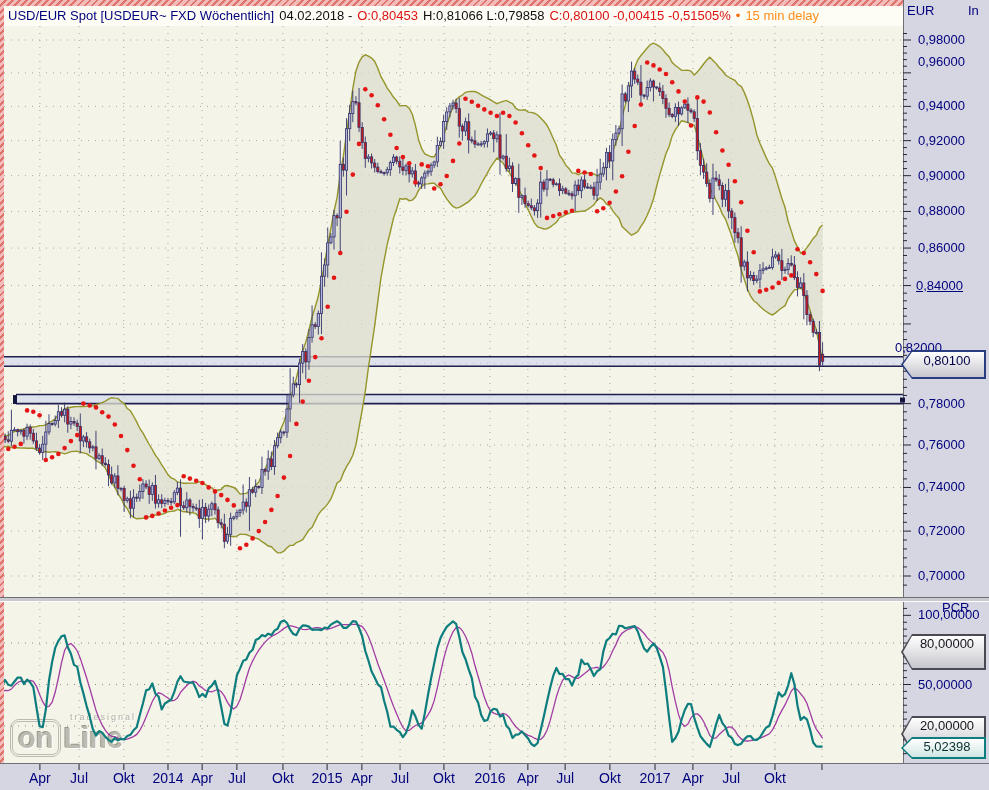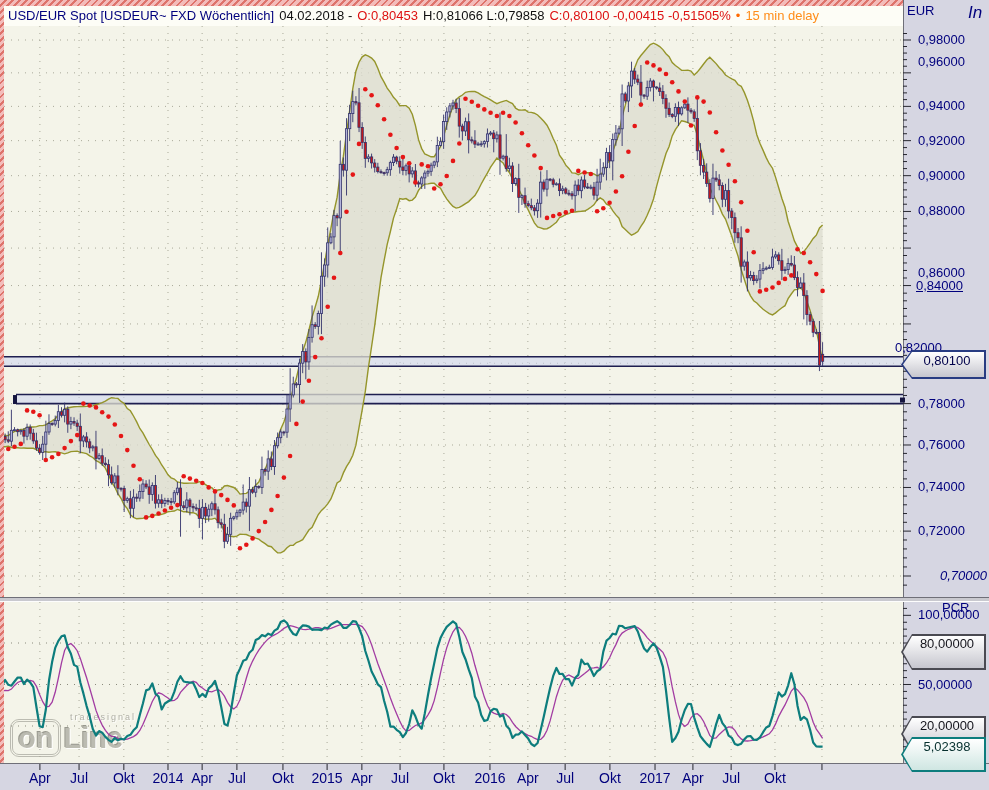--- a/index.html
+++ b/index.html
@@ -20,38 +20,38 @@
   #main-plot-bg{left:4px;top:26px;width:899px;height:571px;background:#f4f4e9;z-index:0;}
   #lower-plot-bg{left:4px;top:602px;width:899px;height:161px;background:#f4f4e9;z-index:0;}
   #panel-divider{left:0;top:597px;width:989px;height:5px;background:#c9c9cf;
     border-top:1px solid #6f6f78;border-bottom:1px solid #fdfdfd;box-sizing:border-box;z-index:1;}
   #right-axis-bg{left:903px;top:0;width:86px;height:790px;background:#d6d6e2;border-left:1px solid #6f6f78;box-sizing:border-box;z-index:0;}
   #bottom-axis-bg{left:0;top:763px;width:989px;height:27px;background:#d6d6e2;border-top:1px solid #6f6f78;box-sizing:border-box;z-index:0;}
   
   .tick-label{position:absolute;font-size:13px;color:#00007d;z-index:3;}
   .x-label{position:absolute;font-size:14px;color:#00007d;width:46px;text-align:center;top:770px;z-index:3;}
   #eur-label{left:907px;top:3px;font-size:13px;color:#00007d;z-index:3;}
-  #corner-label{left:968px;top:3px;font-size:17px;color:#00007d;z-index:3;font-style:italic;}
+  #corner-label{left:968px;top:3px;font-size:13px;color:#00007d;z-index:3;}
   #pcr-label{left:942px;top:600px;font-size:13px;color:#00007d;z-index:3;}
   
   .axis-tag{position:absolute;left:901px;width:85px;z-index:4;}
   .tag-outer{position:absolute;left:0;top:0;width:100%;height:100%;
     clip-path:polygon(0 50%,11px 0,100% 0,100% 100%,11px 100%);}
   .tag-inner{position:absolute;left:2px;top:2px;right:2px;bottom:2px;
     clip-path:polygon(0 50%,9px 0,100% 0,100% 100%,9px 100%);
     background:linear-gradient(#ffffff,#c6c6ce);
     text-align:center;font-size:13px;padding-left:7px;}
   #price-tag{top:350px;height:29px;}
   #price-tag .tag-outer{background:#283c82;}
   #price-tag .tag-inner{color:#00004a;line-height:17px;}
   #tag-80,#tag-20{height:36px;}
   #tag-80{top:634px;} #tag-20{top:716px;}
   #tag-80 .tag-outer,#tag-20 .tag-outer{background:#4a4a52;}
   #tag-80 .tag-inner,#tag-20 .tag-inner{color:#14141c;line-height:15px;}
-  #tag-current{top:737px;height:35px;}
+  #tag-current{top:737px;height:22px;}
   #tag-current .tag-outer{background:#0d7d7d;}
   #tag-current .tag-inner{color:#06302e;line-height:15px;background:linear-gradient(#ffffff,#cfe6e2);}
   
   #watermark{left:10px;top:712px;z-index:1;opacity:.9;color:#b5b5ab;}
   #wm-brand{margin-left:60px;font-size:9px;letter-spacing:2px;color:#a9a99f;
     text-shadow:1px 1px 0 #ffffff;}
   #wm-logo{font-weight:bold;font-size:29px;line-height:32px;
     text-shadow:1px 1px 0 #ffffff,-1px -1px 0 #8f8f85;}
   .wm-on{border:3px double #b5b5ab;border-radius:9px;padding:0 5px;margin-right:2px;}
   svg#chart{position:absolute;left:0;top:0;z-index:2;}
@@ -949,28 +949,28 @@
 <div id="pcr-label" class="abs">PCR</div>
 <div class="tick-label" style="left:918px;top:607px;">100,00000</div>
 <div class="tick-label" style="left:918px;top:677px;">50,00000</div>
 <div id="price-tick-labels">
     <div class="tick-label" style="left: 918px; top: 32px;">0,98000</div>
     <div class="tick-label" style="left: 918px; top: 54px;">0,96000</div>
     <div class="tick-label" style="left: 918px; top: 98.3846px;">0,94000</div>
     <div class="tick-label" style="left: 918px; top: 132.644px;">0,92000</div>
     <div class="tick-label" style="left: 918px; top: 167.656px;">0,90000</div>
     <div class="tick-label" style="left: 918px; top: 203.456px;">0,88000</div>
-    <div class="tick-label" style="left: 918px; top: 240.078px; margin-top: 25px;">0,86000</div>
+    <div class="tick-label" style="left: 918px; top: 240.078px;">0,86000</div>
     <div class="tick-label" style="left: 916px; top: 277.562px; text-decoration: underline;">0,84000</div>
     <div class="tick-label" style="left: 895px; top: 315.949px; margin-top: 24px;">0,82000</div>
     <div class="tick-label" style="left: 918px; top: 395.616px;">0,78000</div>
     <div class="tick-label" style="left: 918px; top: 436.995px;">0,76000</div>
     <div class="tick-label" style="left: 918px; top: 479.478px;">0,74000</div>
     <div class="tick-label" style="left: 918px; top: 523.124px;">0,72000</div>
-    <div class="tick-label" style="left: 940px; top: 568px; font-style: italic;">0,70000</div>
+    <div class="tick-label" style="left: 918px; top: 568px;">0,70000</div>
   </div>
 <div id="x-axis-labels">
     <div class="x-label" style="left: 16.8972px;">Apr</div>
     <div class="x-label" style="left: 56.0472px;">Jul</div>
     <div class="x-label" style="left: 100.835px;">Okt</div>
     <div class="x-label" style="left: 144.996px;">2014</div>
     <div class="x-label" style="left: 179.135px;">Apr</div>
     <div class="x-label" style="left: 213.9px;">Jul</div>
     <div class="x-label" style="left: 259.94px;">Okt</div>
     <div class="x-label" style="left: 304.102px;">2015</div>

